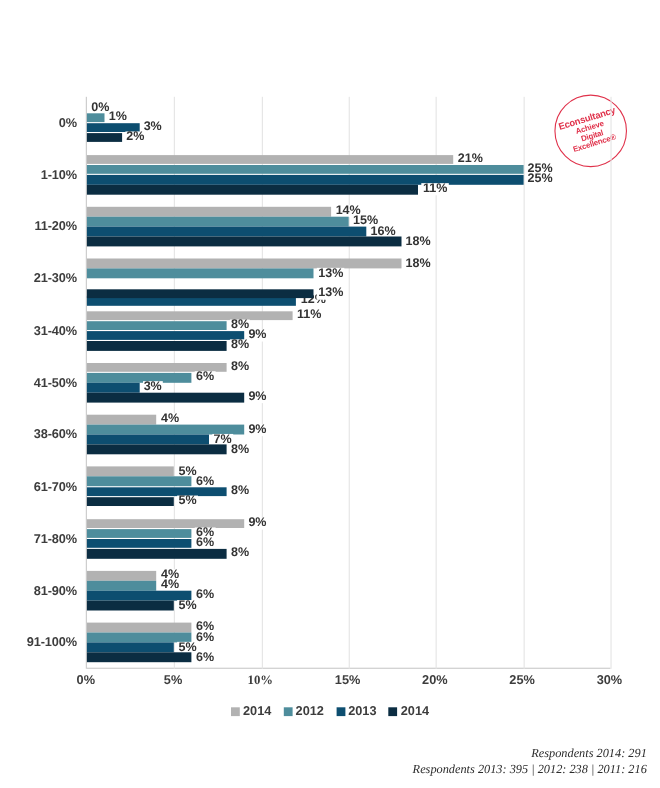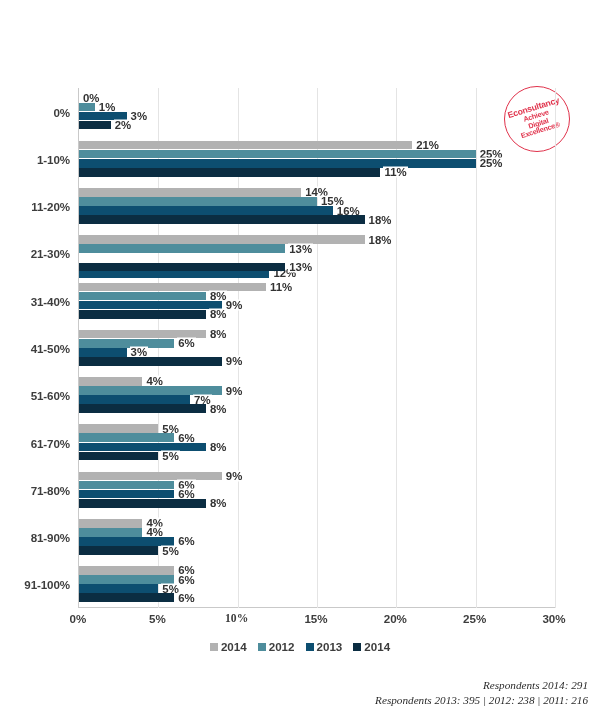--- a/index.html
+++ b/index.html
@@ -306,21 +306,21 @@
             </div>
             <div class="bar" title="2013: 3%" style="top: 23.6364px; height: 8.7px; width: 47.6px; background: rgb(13, 78, 112);">
               <span class="val">3%</span>
             </div>
             <div class="bar" title="2014: 9%" style="top: 32.7364px; height: 8.7px; width: 142.8px; background: rgb(11, 45, 66);">
               <span class="val">9%</span>
             </div>
           </div>
         </div>
         <div class="row" style="top: 283.636px; height: 47.2727px;">
-          <div class="cat-label">51-60%</div>
+          <div class="cat-label">38-60%</div>
           <div class="bar-wrap" style="height: 47.2727px;">
             <div class="bar" title="2011: 4%" style="top: 5.43636px; height: 8.7px; width: 63.4667px; background: rgb(178, 178, 178);">
               <span class="val">4%</span>
             </div>
             <div class="bar" title="2012: 9%" style="top: 14.5364px; height: 8.7px; width: 142.8px; background: rgb(78, 141, 156);">
               <span class="val">9%</span>
             </div>
             <div class="bar" title="2013: 7%" style="top: 23.6364px; height: 8.7px; width: 111.067px; background: rgb(13, 78, 112);">
               <span class="val">7%</span>
             </div>

